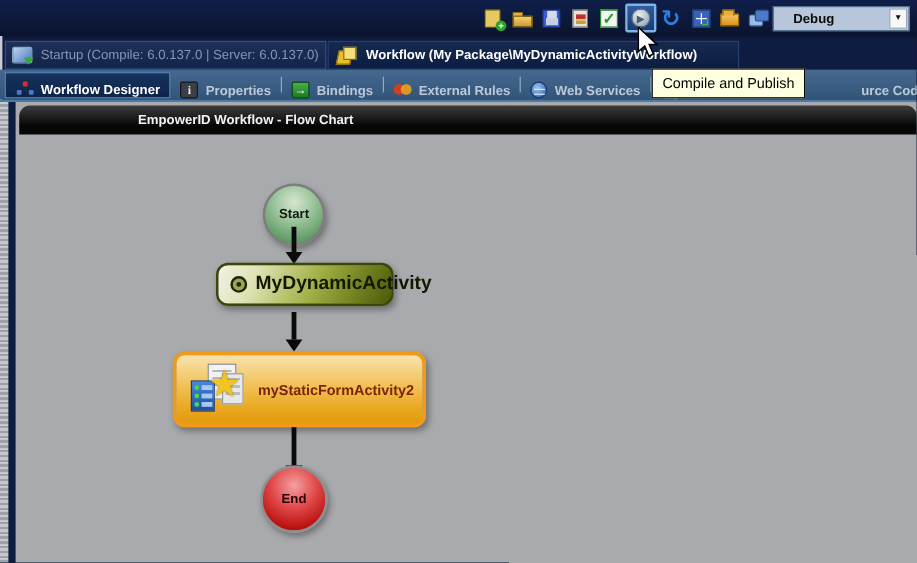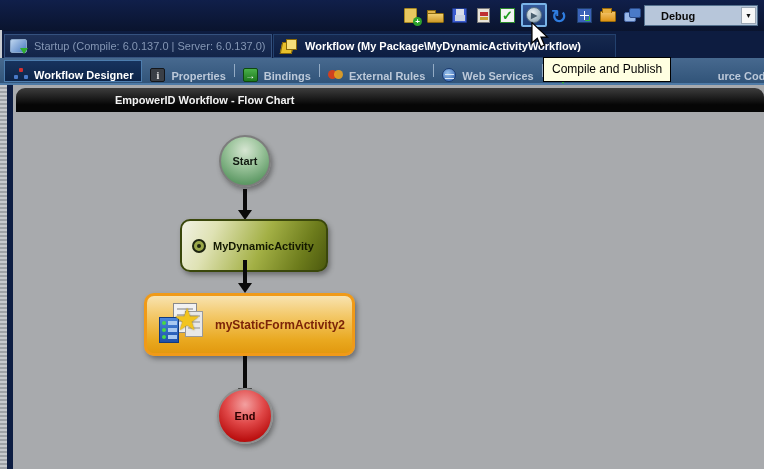--- a/index.html
+++ b/index.html
@@ -65,23 +65,23 @@
   .vico.srcmon{background:linear-gradient(135deg,#bcd4ee,#4a7ac0);border:1px solid #8aa6c8;border-radius:2px;height:12px;margin-top:1px;}
   .vico.srcmon::after{content:"";position:absolute;right:-2px;bottom:-3px;width:0;height:0;border-left:4px solid transparent;border-right:4px solid transparent;border-top:6px solid #2fae2f;}
   .covered-gap{width:146px;height:1px;}
   
   .canvas{position:absolute;left:0;top:85px;width:764px;height:384px;background:#0d1d42;}
   .splitter{position:absolute;left:0;top:0;width:7px;height:384px;background:repeating-linear-gradient(180deg,#c6c9cd 0 2px,#9ea2a7 2px 4px);}
   .canvas-surface{position:absolute;left:13px;top:0;width:751px;height:384px;background:#a8aaad;}
   .canvas-header{position:absolute;left:3px;top:3px;width:748px;height:24px;background:linear-gradient(180deg,#3d3d3d,#060606 70%);border-radius:9px 9px 0 0;color:#f2f2f2;font-size:11px;font-weight:bold;line-height:24px;padding-left:99px;}
   
   .node{position:absolute;display:flex;align-items:center;justify-content:center;box-shadow:2px 3px 5px rgba(40,40,40,.45);}
-  .node-start{left:206px;top:50px;width:52px;height:52px;border-radius:50%;border:2px solid #7d7d7d;background:radial-gradient(circle at 50% 28%,#d6e5d2 0%,#9dc59d 38%,#5f9a66 78%,#4f8a58 100%);color:#101a10;font-size:11px;font-weight:bold;}
+  .node-start{left:206px;top:68px;width:52px;height:52px;border-radius:50%;border:2px solid #7d7d7d;background:radial-gradient(circle at 50% 28%,#d6e5d2 0%,#9dc59d 38%,#5f9a66 78%,#4f8a58 100%);color:#101a10;font-size:11px;font-weight:bold;}
   .node-end{left:204px;top:303px;width:56px;height:56px;border-radius:50%;border:2px solid #8f8f8f;background:radial-gradient(circle at 50% 28%,#f3a0a0 0%,#e04848 42%,#bb1010 78%,#930606 100%);color:#2a0000;font-size:11px;font-weight:bold;}
-  .node-act1{left:167px;top:134px;width:148px;height:53px;border-radius:10px;border:2px solid #3a470b;background:linear-gradient(115deg,#f2f2e4 0%,#dfe2b4 22%,#a3b045 55%,#6d7c1c 82%,#4c590e 100%);color:#131800;font-size:11px;font-weight:bold;justify-content:flex-start;padding-left:10px;}
+  .node-act1{left:167px;top:134px;width:148px;height:36px;border-radius:10px;border:2px solid #3a470b;background:linear-gradient(115deg,#f2f2e4 0%,#dfe2b4 22%,#a3b045 55%,#6d7c1c 82%,#4c590e 100%);color:#131800;font-size:16px;font-weight:bold;justify-content:flex-start;padding-left:10px;}
   .node-act2{left:131px;top:208px;width:211px;height:63px;border-radius:10px;border:3px solid #f09a18;background:linear-gradient(180deg,#f8e3b0 0%,#f3c868 35%,#e9a81f 78%,#e2990f 100%);color:#7c2408;font-size:12px;font-weight:bold;justify-content:flex-start;padding-left:12px;}
   .gear-ico{position:relative;width:14px;height:14px;margin-right:7px;border:2px solid #1d2410;border-radius:50%;background:#9aa84a;flex:0 0 auto;}
   .gear-ico::after{content:"";position:absolute;left:3px;top:3px;width:4px;height:4px;border-radius:50%;background:#1d2410;}
   .form-ico{position:relative;width:46px;height:44px;margin-right:10px;flex:0 0 auto;}
   .form-ico .doc{position:absolute;left:14px;top:0;width:24px;height:30px;background:#f2f2f2;border:1px solid #8a8a8a;}
   .form-ico .doc::after{content:"";position:absolute;left:3px;top:4px;width:16px;height:18px;background:
     repeating-linear-gradient(180deg,#b8b8b8 0 2px,transparent 2px 6px);}
   .form-ico .panel{position:absolute;left:0;top:14px;width:20px;height:26px;background:linear-gradient(180deg,#4a86dc,#1d4fa8);border:1px solid #123a80;}
   .form-ico .panel::after{content:"";position:absolute;left:2px;top:3px;width:4px;height:4px;border-radius:50%;background:#46d846;box-shadow:0 7px 0 #46d846,0 14px 0 #46d846;}
   .form-ico .panel::before{content:"";position:absolute;left:8px;top:3px;width:9px;height:4px;background:#a8c8f0;box-shadow:0 7px 0 #a8c8f0,0 14px 0 #a8c8f0;}

